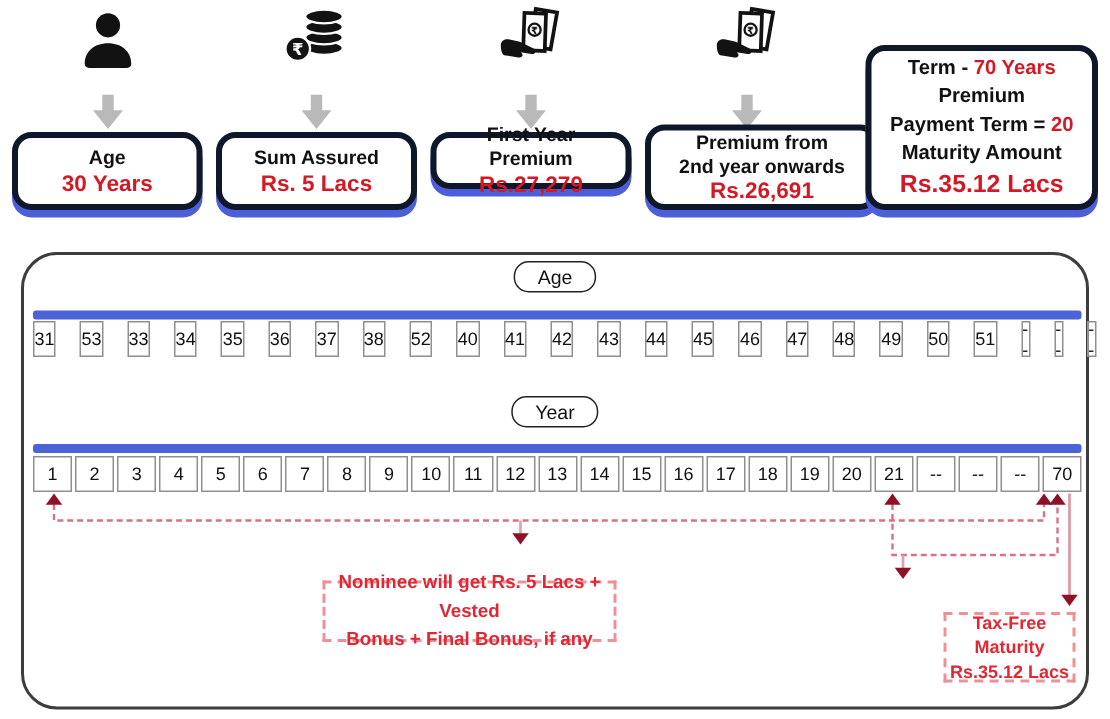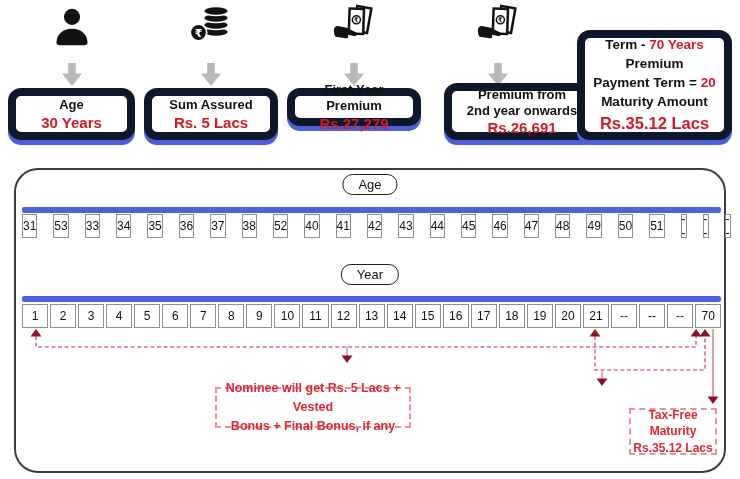--- a/index.html
+++ b/index.html
@@ -1,21 +1,21 @@
 <!DOCTYPE html>
 <html><head>
 <meta charset="utf-8">
 <style>
   html,body{margin:0;padding:0;background:#fff;}
   body{font-family:"Liberation Sans","DejaVu Sans",sans-serif;}
   .stage{position:relative;width:740px;height:479px;background:#fff;overflow:hidden;}
 
   
   .icon-col{position:absolute;top:4px;height:82px;display:flex;flex-direction:column;align-items:center;justify-content:space-between;}
-  .top-card{position:absolute;background:#fff;border:8px solid #0f172a;border-radius:13px;
+  .top-card{position:absolute;background:#fff;border:4px solid #0f172a;border-radius:13px;
             box-shadow:0 5px 0 #4c5fd9;display:flex;flex-direction:column;align-items:center;
             justify-content:center;text-align:center;padding:2px 4px;box-sizing:border-box;}
   .card-title{font-weight:bold;font-size:13px;color:#111;line-height:1.22;white-space:pre-line;}
   .card-value{font-weight:bold;font-size:15px;color:#d21926;margin-top:1px;white-space:pre-line;text-align:right;}
   .term-line{font-weight:bold;font-size:13.5px;color:#111;line-height:1.42;text-align:center;}
   .red{color:#d21926;}
   .big{font-size:16.5px;}
 
   
   .board{position:absolute;left:14px;top:168px;width:712px;height:305px;border:2px solid #3d3d3d;
@@ -100,21 +100,21 @@
   <div class="top-card" style="left:144px;top:88px;width:134px;height:52px;">
     <div class="card-title">Sum Assured</div>
     <div class="card-value">Rs. 5 Lacs</div>
   </div>
 
   <div class="top-card" style="left:287px;top:88px;width:134px;height:38px;">
     <div class="card-title">First Year Premium</div>
     <div class="card-value">Rs.27,279</div>
   </div>
 
-  <div class="top-card" style="left:444px;top:83px;width:156px;height:57px;">
+  <div class="top-card" style="left:430px;top:83px;width:156px;height:57px;">
     <div class="card-title">Premium from
 2nd year onwards</div>
     <div class="card-value">Rs.26,691</div>
   </div>
 
   <div class="top-card" style="left:577px;top:30px;width:155px;height:110px;">
     <div class="term-line">
       <span>Term - </span><span class="red">70 Years</span>
     </div>
     <div class="term-line">Premium</div>

